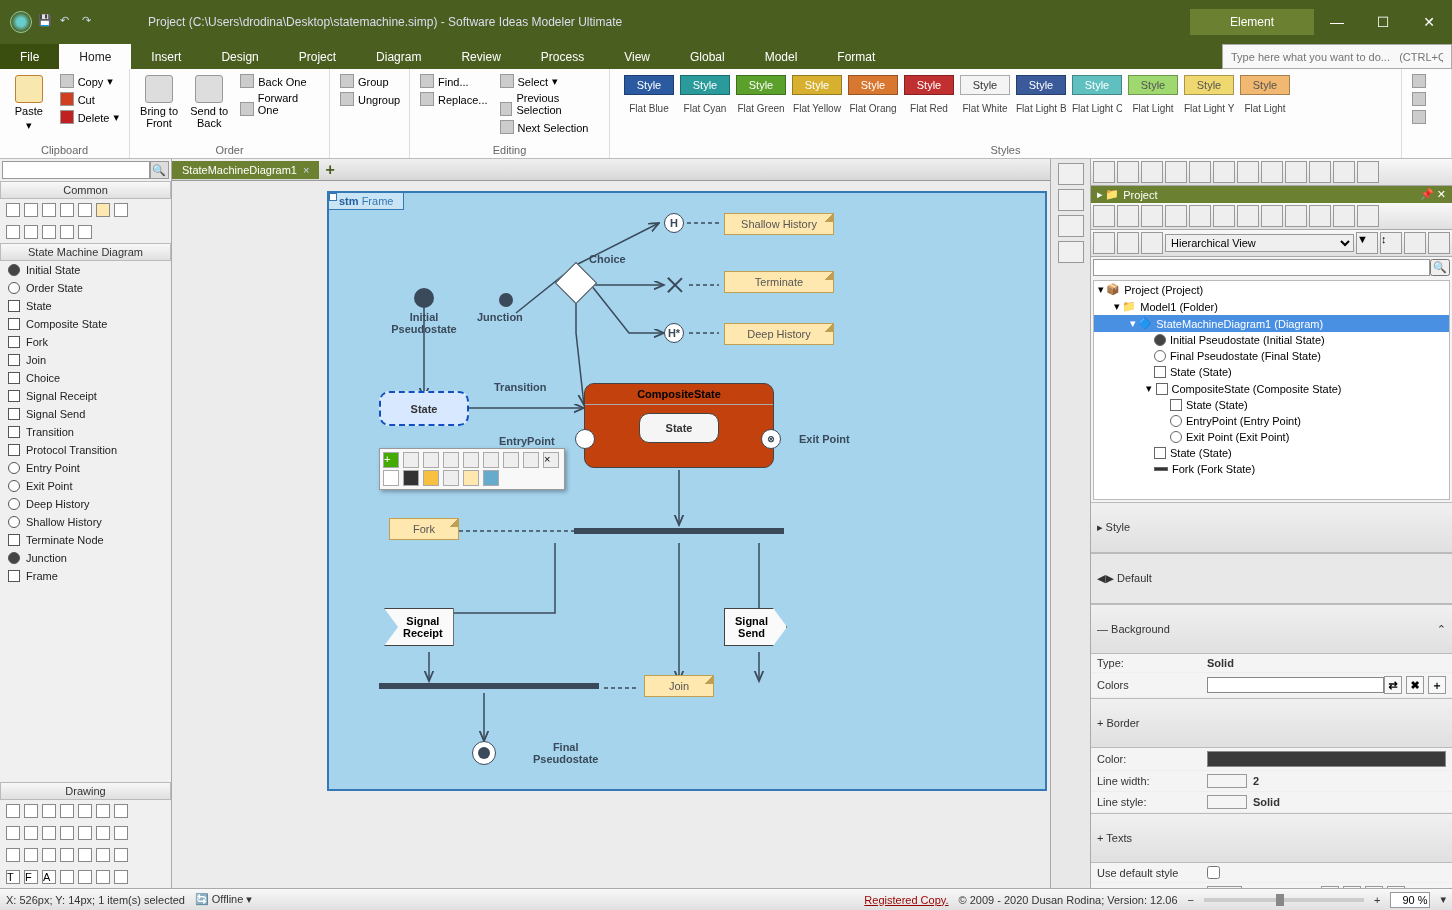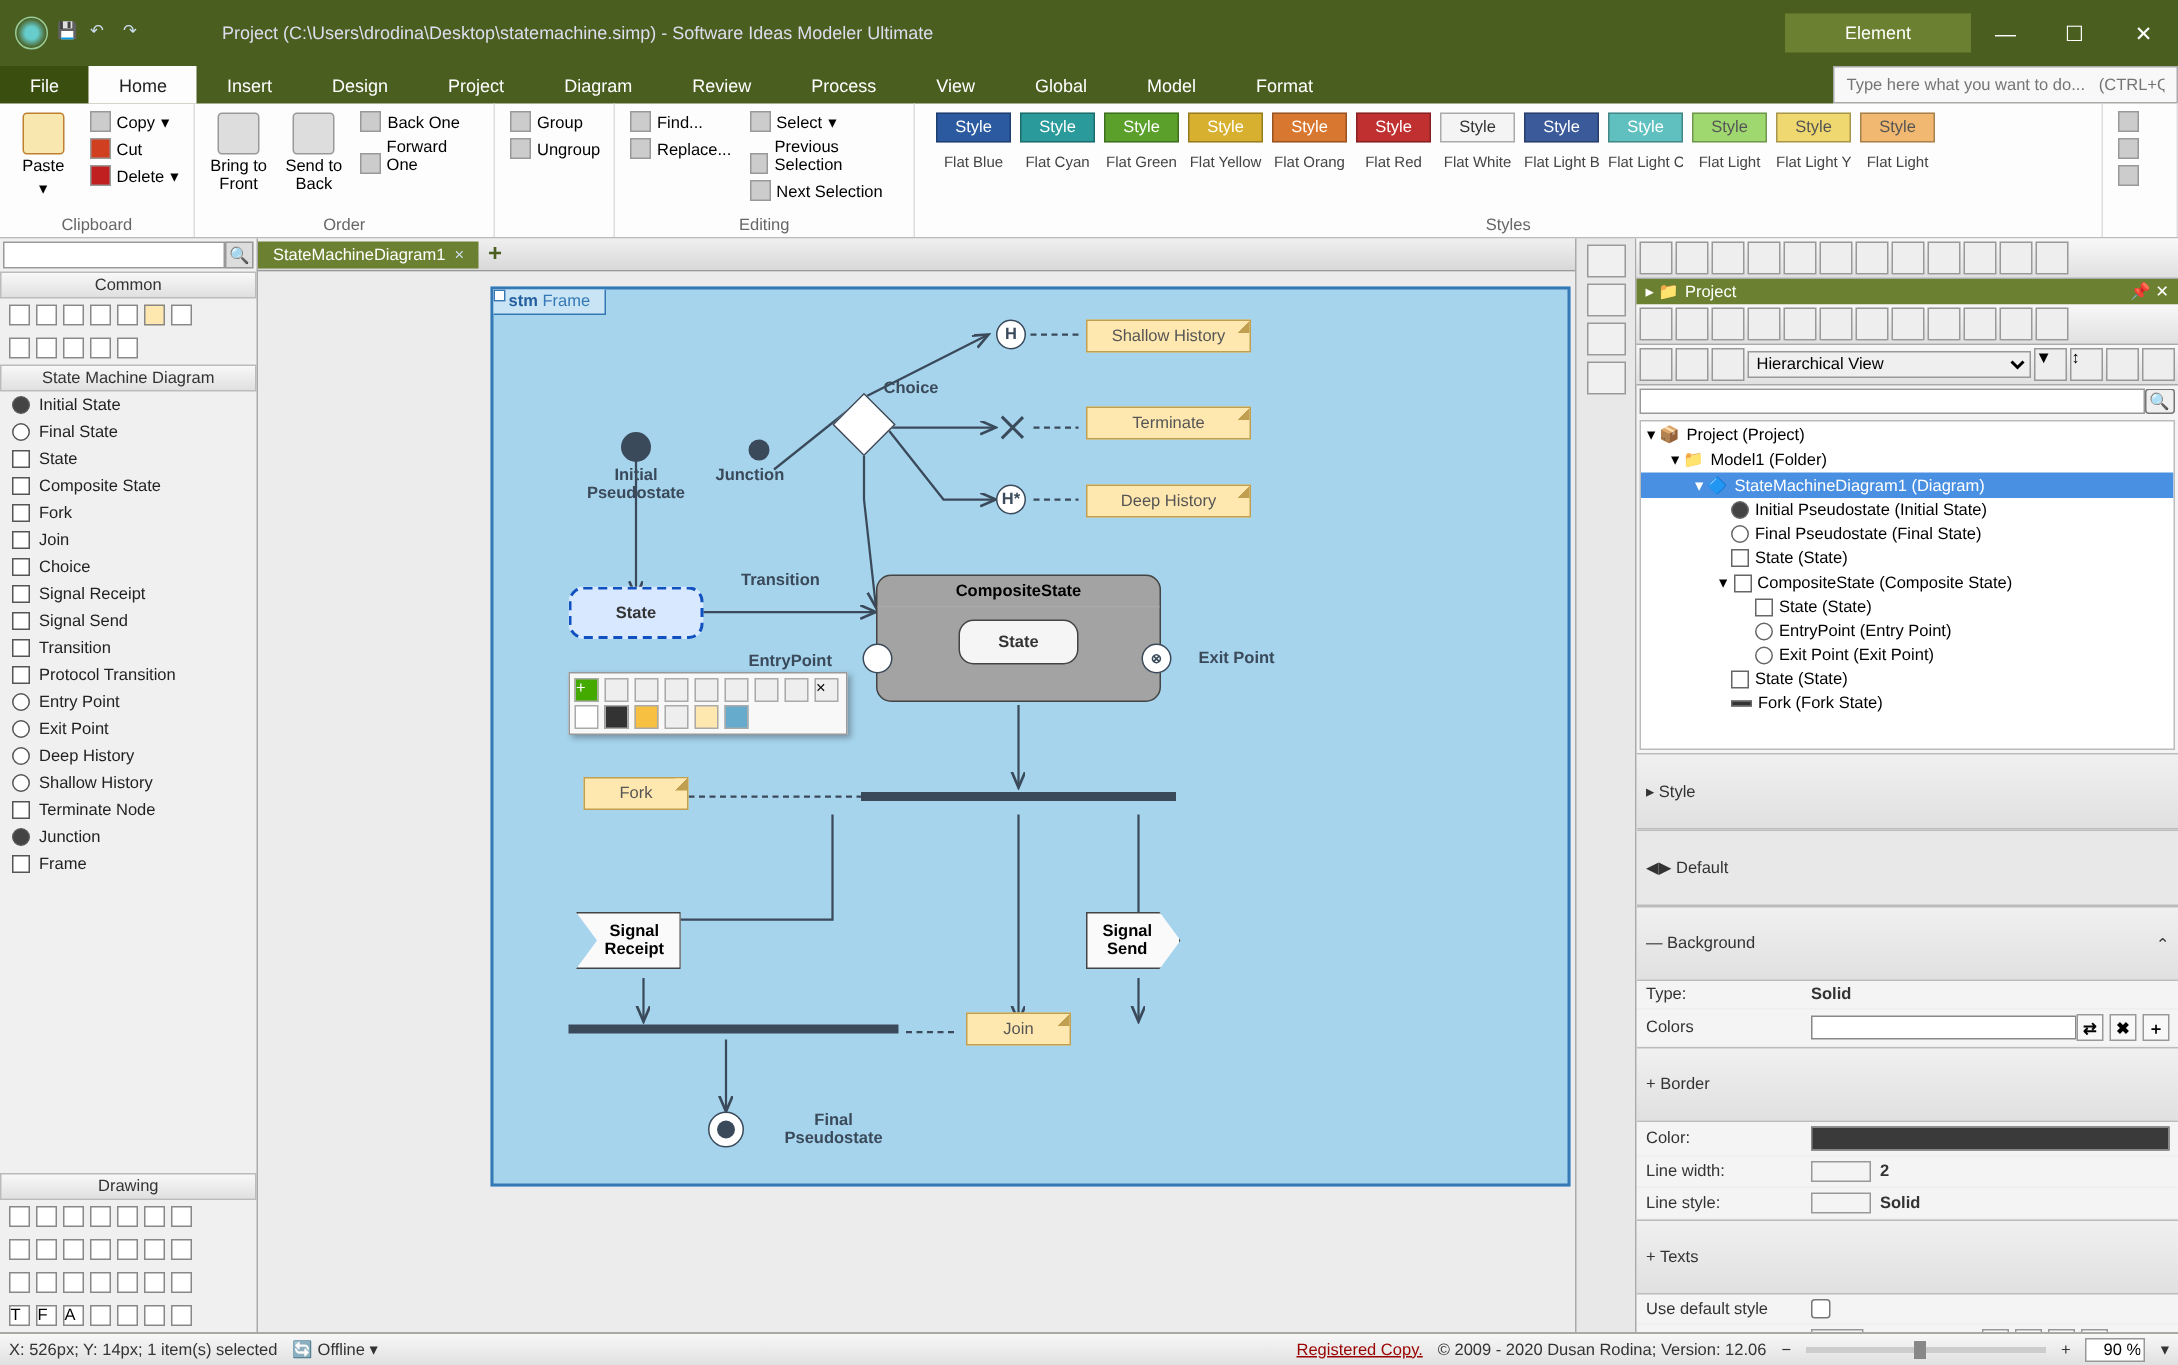--- a/index.html
+++ b/index.html
@@ -61,21 +61,21 @@
 .node-label { position: absolute; font-size: 11px; font-weight: bold; color: #3a4a5a; text-align: center; }
 .state-box { position: absolute; background: #f5f5f5; border: 1.5px solid #444; border-radius: 10px; display: flex; align-items: center; justify-content: center; font-size: 11px; font-weight: bold; color: #333; }
 .state-box.selected { border: 2px dashed #1050c0; background: #d8e8ff; }
 .note-box { position: absolute; background: #ffe8b0; border: 1px solid #c0a050; padding: 4px 10px; font-size: 11px; color: #555; display:flex; align-items:center; justify-content:center; }
 .note-box::after { content:''; position:absolute; top:0; right:0; width:8px; height:8px; background: linear-gradient(135deg, #ffe8b0 50%, #c0a050 50%); }
 .circle-node { position: absolute; border-radius: 50%; }
 .circle-filled { background: #3a4a5a; }
 .circle-outline { background: #fff; border: 1.5px solid #3a4a5a; display:flex; align-items:center; justify-content:center; font-size:9px; font-weight:bold; color:#3a4a5a; }
 .diamond { position: absolute; width: 30px; height: 30px; background: #fff; border: 1.5px solid #3a4a5a; transform: rotate(45deg); }
 .bar { position: absolute; background: #3a4a5a; }
-.composite { position: absolute; background: #a3a3a3; border: 1.5px solid #444; border-radius: 10px; }
+.composite { position: absolute; background: #c2410c; border: 1.5px solid #444; border-radius: 10px; }
 .composite .hdr { text-align: center; padding: 4px; font-weight: bold; font-size: 11px; border-bottom: 1px solid #aaa; }
 .signal-r { position: absolute; background: #fafafa; border: 1.5px solid #444; padding: 6px 10px 6px 18px; font-size: 11px; font-weight:bold; text-align:center; clip-path: polygon(0 0, 100% 0, 100% 100%, 0 100%, 14px 50%); }
 .signal-s { position: absolute; background: #fafafa; border: 1.5px solid #444; padding: 6px 18px 6px 10px; font-size: 11px; font-weight:bold; text-align:center; clip-path: polygon(0 0, calc(100% - 14px) 0, 100% 50%, calc(100% - 14px) 100%, 0 100%); }
 .x-cross { position:absolute; width:20px; height:20px; }
 .x-cross::before,.x-cross::after { content:''; position:absolute; left:50%; top:0; width:1.5px; height:100%; background:#3a4a5a; }
 .x-cross::before { transform: rotate(45deg); } .x-cross::after { transform: rotate(-45deg); }
 
 .context-toolbar { position: absolute; background: #f8f8f8; border: 1px solid #999; box-shadow: 2px 2px 4px rgba(0,0,0,0.3); padding: 3px; display: grid; grid-template-columns: repeat(9, 18px); gap: 2px; }
 .context-toolbar span { width: 16px; height: 16px; border: 1px solid #aaa; background: #eee; display:inline-block; }
 
@@ -303,21 +303,21 @@
         <span></span>
     </div>
     <div class="section-hdr">State Machine Diagram</div>
     <div class="tool-list" id="tool-list">
         <div class="tool-item">
           <span class="ti filled"></span>
           <span>Initial State</span>
         </div>
         <div class="tool-item">
           <span class="ti round"></span>
-          <span>Final State</span>
+          <span>Order State</span>
         </div>
         <div class="tool-item">
           <span class="ti "></span>
           <span>State</span>
         </div>
         <div class="tool-item">
           <span class="ti "></span>
           <span>Composite State</span>
         </div>
         <div class="tool-item">
@@ -497,21 +497,21 @@
 Receipt</div>
         <div class="signal-s" style="left:395px; top:415px; white-space:pre-line">Signal
 Send</div>
 
         <div class="bar" style="left:50px; top:490px; width:220px; height:6px"></div>
         <div class="note-box" style="left:315px; top:482px; width:70px; height:22px">Join</div>
 
         <div class="circle-node circle-outline" style="left:143px; top:548px; width:24px; height:24px; display:flex; align-items:center; justify-content:center">
             <div class="circle-node circle-filled" style="position:static; width:12px; height:12px"></div>
           </div>
-        <div class="node-label" style="left:194px; top:548px; white-space:pre-line">Final
+        <div class="node-label" style="left:204px; top:548px; white-space:pre-line">Final
 Pseudostate</div>
 
         <div class="context-toolbar" style="left:50px; top:255px">
           <span style="background:#4a0;color:#fff">+</span>
             <span></span>
             <span></span>
             <span></span>
             <span></span>
             <span></span>
             <span></span>

